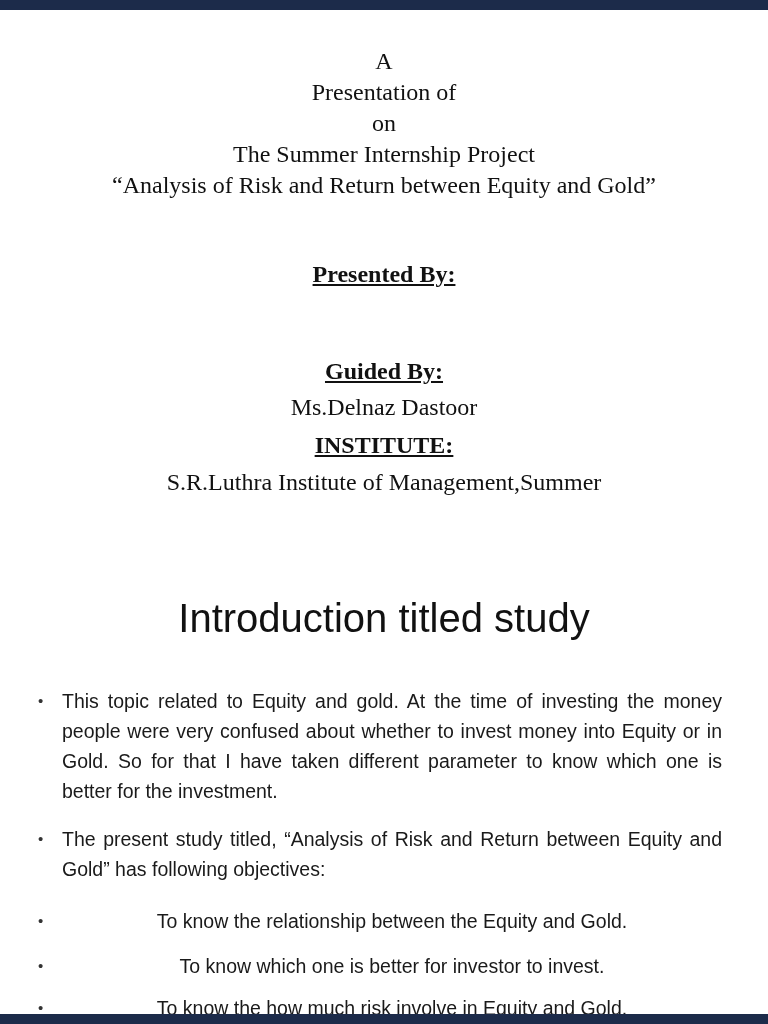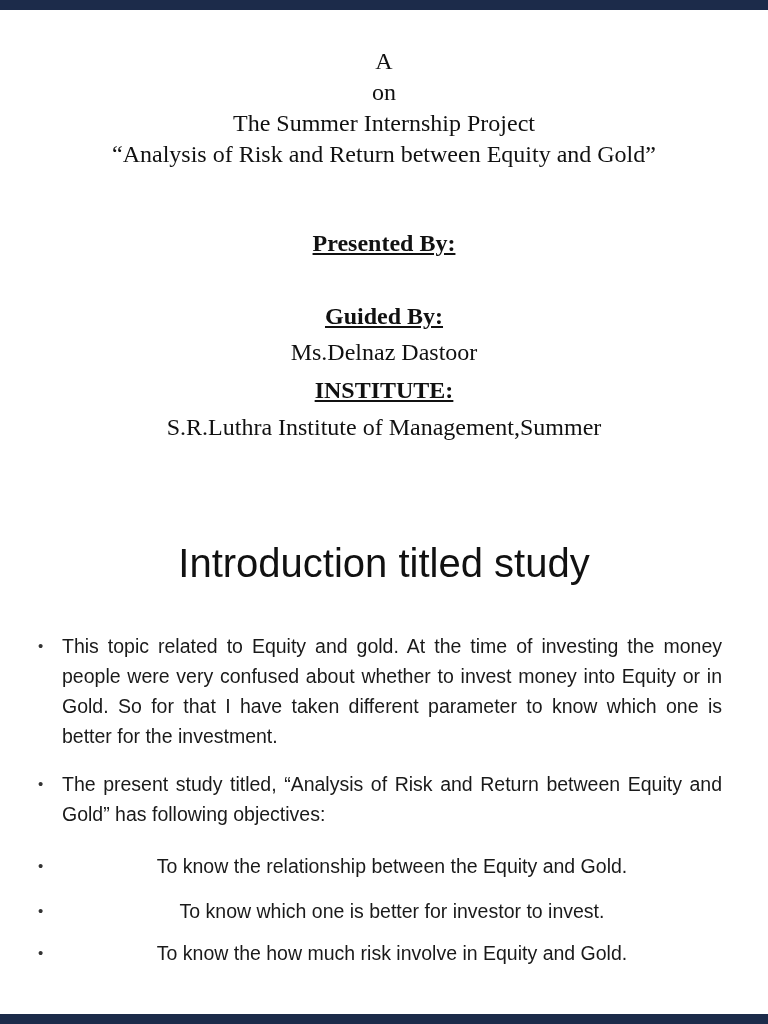--- a/index.html
+++ b/index.html
@@ -31,21 +31,21 @@
     padding-top: 46px;
   }
   .title-line { margin: 0; }
   .label-line {
     font-weight: bold;
     text-decoration: underline;
     margin: 0;
   }
   .presented-label { margin-top: 58px; text-decoration: underline; }
   .presented-value { margin-top: 6px; }
-  .guided-label { margin-top: 42px; }
+  .guided-label { margin-top: 66px; }
   .guided-value { margin-top: 5px; }
   .institute-label { margin-top: 7px; }
   .institute-value { margin-top: 6px; }
 
   
   .intro-slide {
     font-family: "Liberation Sans", sans-serif;
     color: #1a1a1a;
   }
   .intro-title {
@@ -83,20 +83,21 @@
   }
   .bullet-text.no-justify { text-align: center; }
 </style>
 </head>
 <body>
 
 <div class="edge-bar top"></div>
 
 <section class="title-slide">
   <p class="title-line">A</p>
+  <p class="title-line">Presentation of</p>
   <p class="title-line">on</p>
   <p class="title-line">The Summer Internship Project</p>
   <p class="title-line">“Analysis of Risk and Return between Equity and Gold”</p>
 
   <p class="label-line presented-label">Presented By:</p>
 
   <p class="label-line guided-label">Guided By:</p>
   <p class="title-line guided-value">Ms.Delnaz Dastoor</p>
 
   <p class="label-line institute-label">INSTITUTE:</p>

